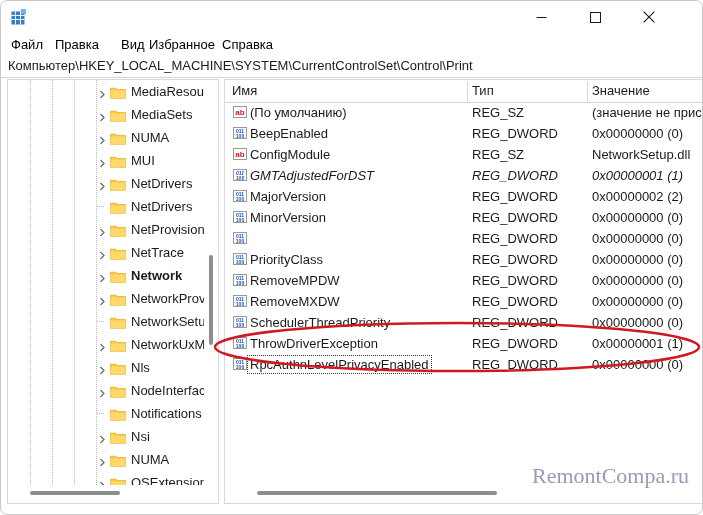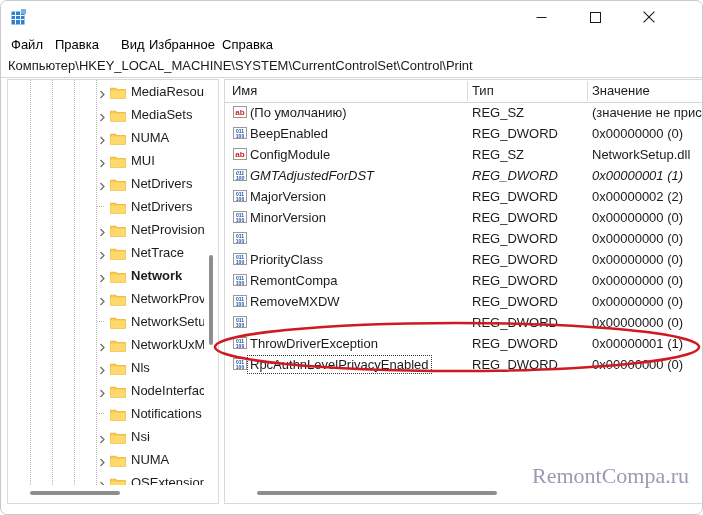--- a/index.html
+++ b/index.html
@@ -617,40 +617,41 @@
           <span class="cell-name">PriorityClass</span>
           <span class="cell-type">REG_DWORD</span>
           <span class="cell-value">0x00000000 (0)</span>
         </div>
         <div class="list-row" style="top: 168px;">
           <span class="val-icon"><svg width="15" height="15" viewBox="0 0 15 15">
               <rect x="0.5" y="1.5" width="13" height="11" fill="#ffffff" stroke="#9a9a9a" stroke-width="1"></rect>
               <text x="7" y="6.6" font-family="Liberation Sans, sans-serif" font-size="5" font-weight="bold" fill="#1f4fa8" text-anchor="middle">011</text>
               <text x="7" y="11.6" font-family="Liberation Sans, sans-serif" font-size="5" font-weight="bold" fill="#1f4fa8" text-anchor="middle">100</text>
             </svg></span>
-          <span class="cell-name">RemontCompa</span>
+          <span class="cell-name">RemoveMPDW</span>
           <span class="cell-type">REG_DWORD</span>
           <span class="cell-value">0x00000000 (0)</span>
         </div>
         <div class="list-row" style="top: 189px;">
           <span class="val-icon"><svg width="15" height="15" viewBox="0 0 15 15">
               <rect x="0.5" y="1.5" width="13" height="11" fill="#ffffff" stroke="#9a9a9a" stroke-width="1"></rect>
               <text x="7" y="6.6" font-family="Liberation Sans, sans-serif" font-size="5" font-weight="bold" fill="#1f4fa8" text-anchor="middle">011</text>
               <text x="7" y="11.6" font-family="Liberation Sans, sans-serif" font-size="5" font-weight="bold" fill="#1f4fa8" text-anchor="middle">100</text>
             </svg></span>
           <span class="cell-name">RemoveMXDW</span>
           <span class="cell-type">REG_DWORD</span>
           <span class="cell-value">0x00000000 (0)</span>
         </div>
         <div class="list-row" style="top: 210px;">
           <span class="val-icon"><svg width="15" height="15" viewBox="0 0 15 15">
               <rect x="0.5" y="1.5" width="13" height="11" fill="#ffffff" stroke="#9a9a9a" stroke-width="1"></rect>
               <text x="7" y="6.6" font-family="Liberation Sans, sans-serif" font-size="5" font-weight="bold" fill="#1f4fa8" text-anchor="middle">011</text>
               <text x="7" y="11.6" font-family="Liberation Sans, sans-serif" font-size="5" font-weight="bold" fill="#1f4fa8" text-anchor="middle">100</text>
             </svg></span>
+          <span class="cell-name">SchedulerThreadPriority</span>
           <span class="cell-type">REG_DWORD</span>
           <span class="cell-value">0x00000000 (0)</span>
         </div>
         <div class="list-row" style="top: 231px;">
           <span class="val-icon"><svg width="15" height="15" viewBox="0 0 15 15">
               <rect x="0.5" y="1.5" width="13" height="11" fill="#ffffff" stroke="#9a9a9a" stroke-width="1"></rect>
               <text x="7" y="6.6" font-family="Liberation Sans, sans-serif" font-size="5" font-weight="bold" fill="#1f4fa8" text-anchor="middle">011</text>
               <text x="7" y="11.6" font-family="Liberation Sans, sans-serif" font-size="5" font-weight="bold" fill="#1f4fa8" text-anchor="middle">100</text>
             </svg></span>
           <span class="cell-name">ThrowDriverException</span>

